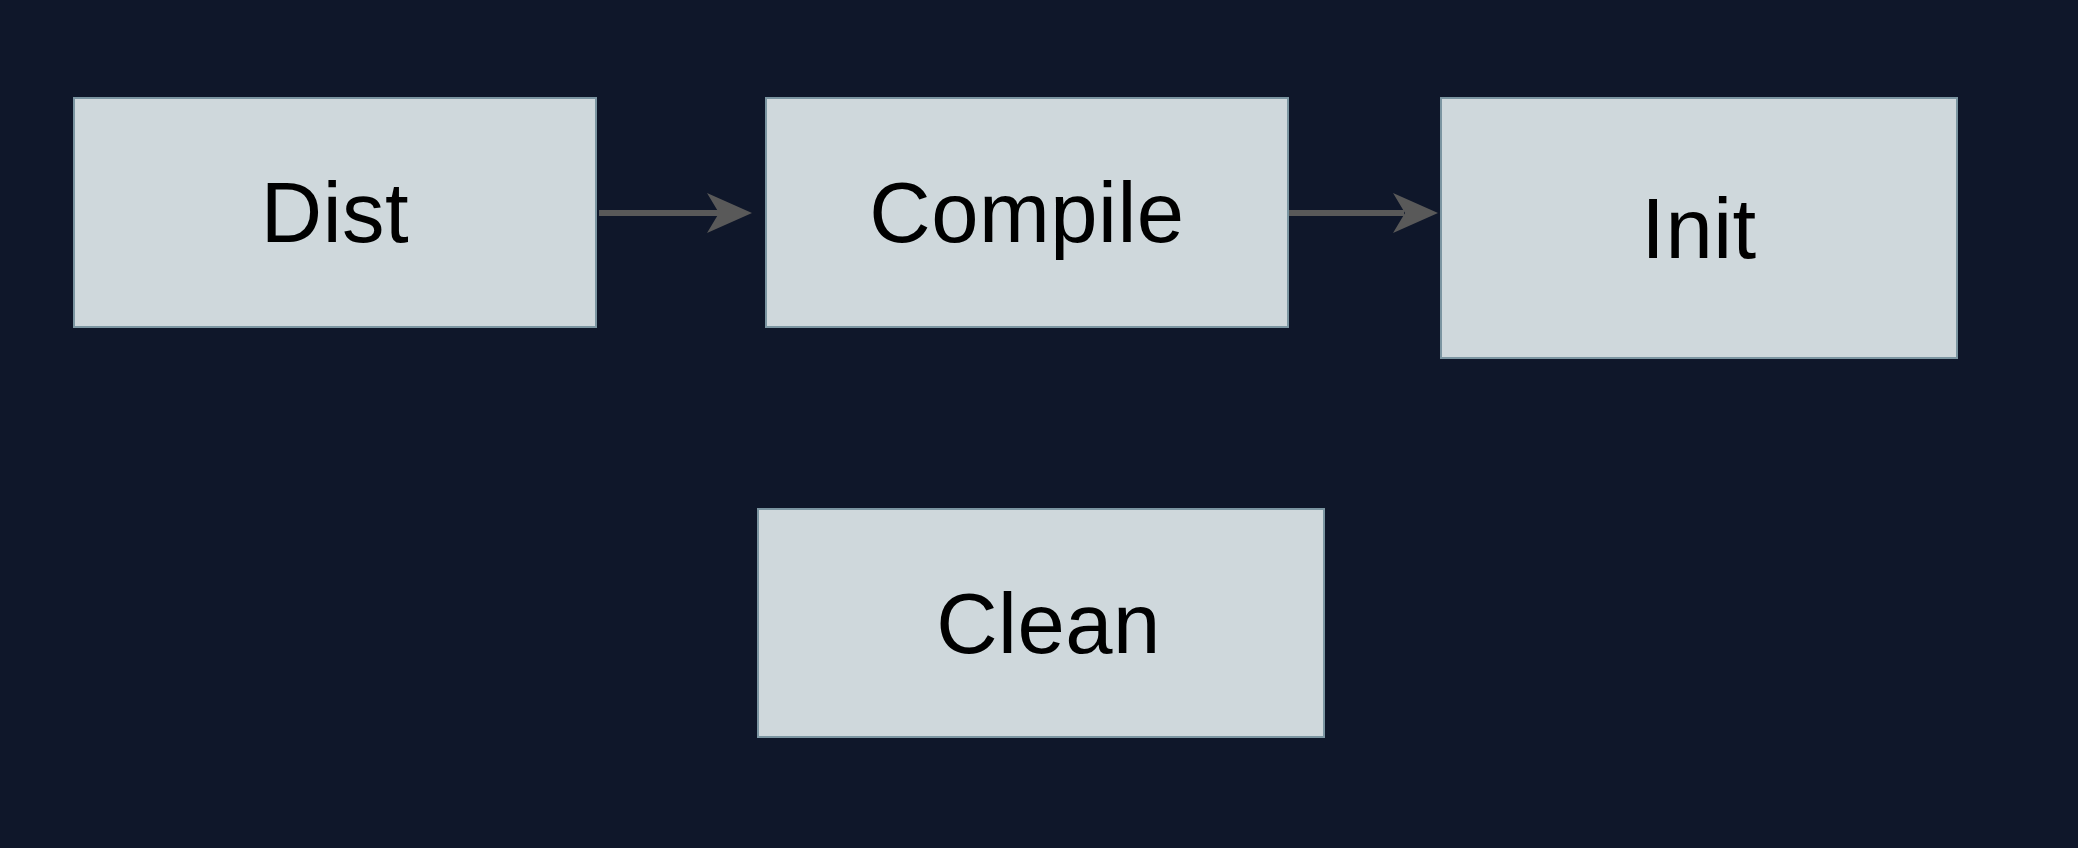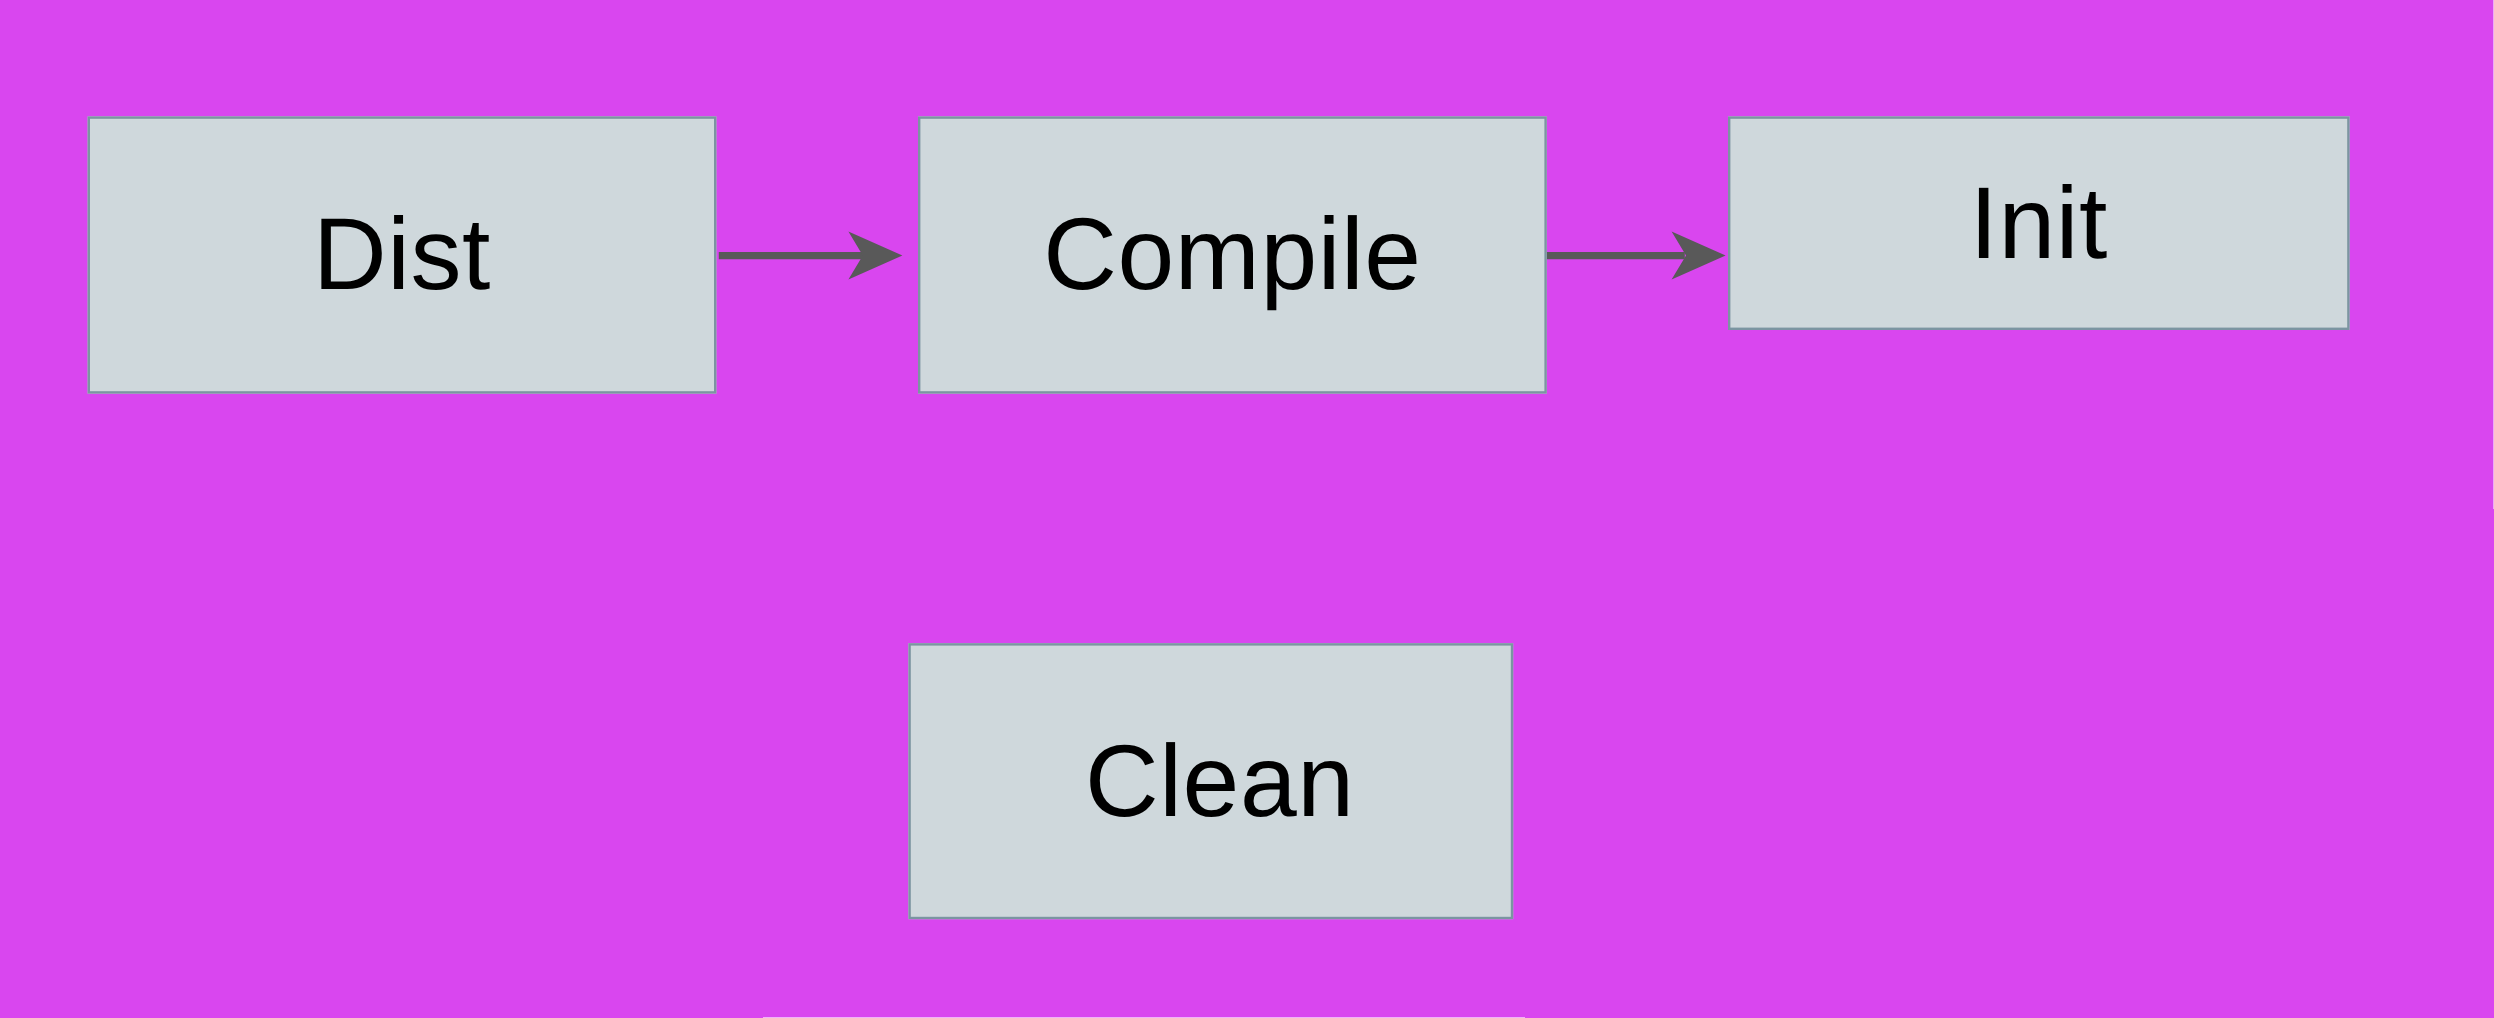--- a/index.html
+++ b/index.html
@@ -5,21 +5,21 @@
   
   html, body {
     margin: 0;
     padding: 0;
     background: #ffffff;
   }
   .canvas {
     position: relative;
     width: 2078px;
     height: 848px;
-    background: #d946ef;
+    background: #0f172a;
     overflow: hidden;
     font-family: "Liberation Sans", sans-serif;
   }
   .edges {
     position: absolute;
     left: 0;
     top: 0;
     width: 2078px;
     height: 848px;
     pointer-events: none;
@@ -35,22 +35,22 @@
   }
   .node-label {
     font-size: 85px;
     line-height: 1;
     color: #000000;
     letter-spacing: 0.5px;
     white-space: nowrap;
   }
   #node-dist    { left: 73px;   top: 97px;  width: 524px; height: 231px; }
   #node-compile { left: 754px;  top: 97px;  width: 524px; height: 231px; margin-left: 11px; }
-  #node-init    { left: 1440px; top: 97px;  width: 518px; height: 178px; justify-content: center; }
-  #node-clean   { left: 757px;  top: 536px; width: 504px; height: 230px; padding-left: 15px; }
+  #node-init    { left: 1440px; top: 97px;  width: 518px; height: 262px; justify-content: center; }
+  #node-clean   { left: 757px;  top: 508px; width: 568px; height: 230px; padding-left: 15px; }
 </style>
 </head>
 <body>
 
 <div class="canvas">
 
   <svg class="edges" viewBox="0 0 2078 848" xmlns="http://www.w3.org/2000/svg">
     <g>
       <line x1="599" y1="213" x2="722" y2="213" stroke-width="6" stroke="#595959"></line>
       <polygon points="752,213 707,193 719,213 707,233" fill="#595959"></polygon>

